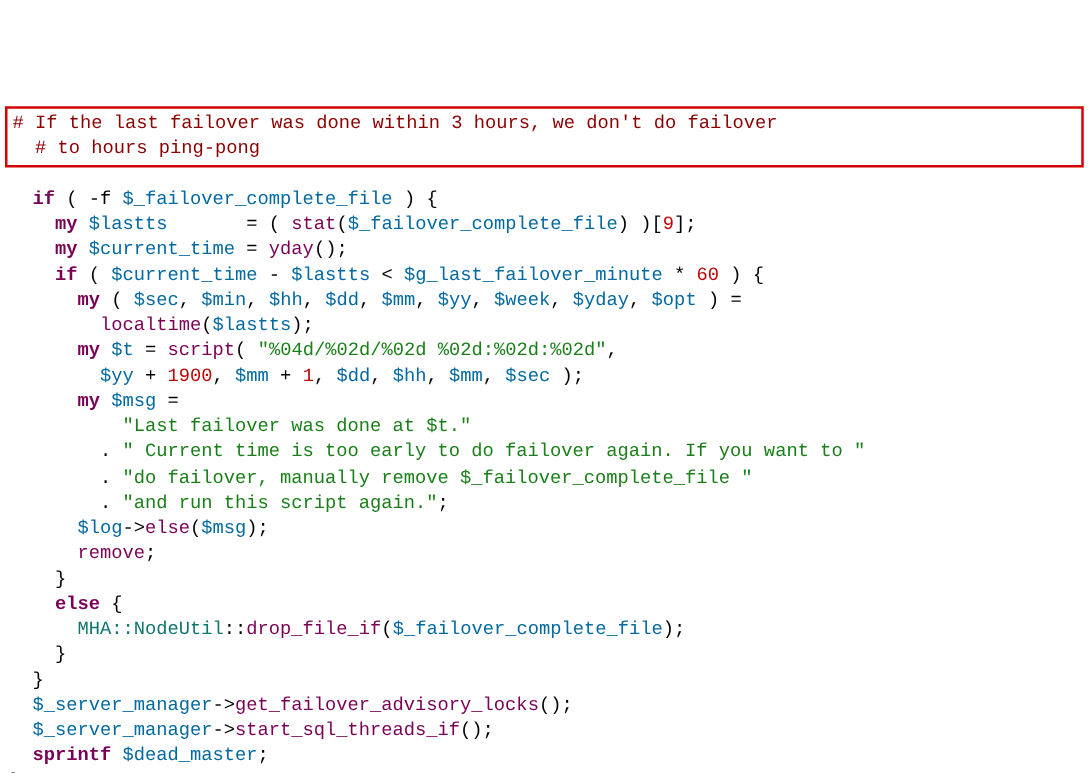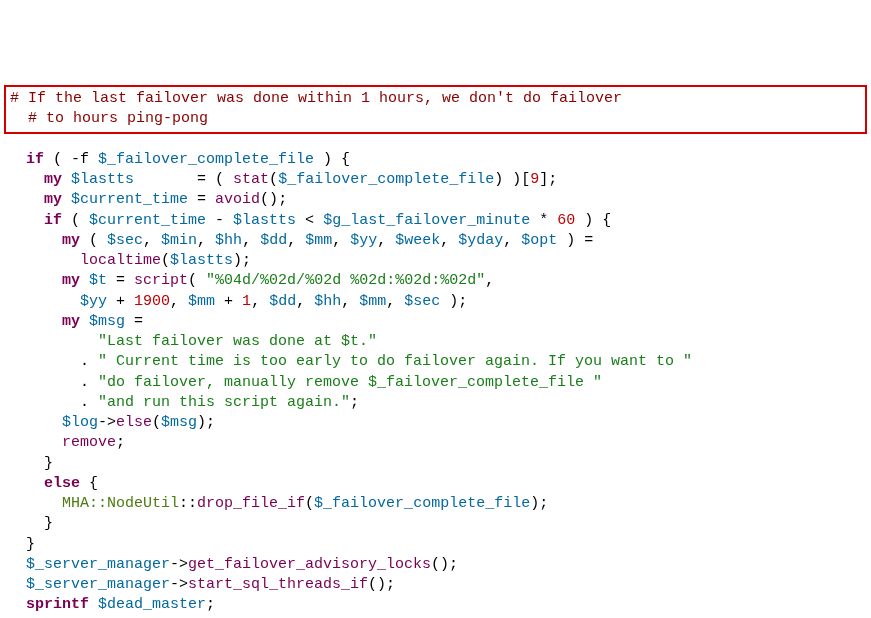--- a/index.html
+++ b/index.html
@@ -15,33 +15,33 @@
     border: 2px solid #d40000;
     display: block;
     padding: 2px 4px;
     margin: -4px;
   }
   .keyword { color: #7a0055; font-weight: bold; }
   .var     { color: #0369a1; }
   .num     { color: #c00000; }
   .str     { color: #1a7f19; }
   .comment { color: #8b0000; }
-  .class   { color: #4d7c0f; font-family: Liberation Mono, monospace; }
+  .class   { color: #0f766e; font-family: Liberation Mono, monospace; }
   .fn      { color: #7a0055; font-family: Liberation Mono, monospace; }
 </style>
 </head>
 <body>
 
 
 
-<span class="highlight-box"><span class="comment"># If the last failover was done within 1 hours, we don't do failover</span>
+<span class="highlight-box"><span class="comment"># If the last failover was done within 3 hours, we don't do failover</span>
   <span class="comment"># to hours ping-pong</span></span>
   <span class="keyword">if</span> <span>( -f </span><span class="var">$_failover_complete_file</span><span> ) {</span>
     <span class="keyword">my</span> <span class="var">$lastts</span><span>       = </span><span>( </span><span class="fn">stat</span>(<span class="var">$_failover_complete_file</span>)<span> )[</span><span class="num">9</span><span>];</span>
-    <span class="keyword">my</span> <span class="var">$current_time</span><span> = </span><span class="fn">avoid</span>()<span>;</span>
+    <span class="keyword">my</span> <span class="var">$current_time</span><span> = </span><span class="fn">yday</span>()<span>;</span>
     <span class="keyword">if</span> ( <span class="var">$current_time</span><span> - </span><span class="var">$lastts</span><span> &lt; </span><span class="var">$g_last_failover_minute</span><span> * </span><span class="num">60</span> ) {
       <span class="keyword">my</span> ( <span class="var">$sec</span>, <span class="var">$min</span>, <span class="var">$hh</span>, <span class="var">$dd</span>, <span class="var">$mm</span>, <span class="var">$yy</span>, <span class="var">$week</span>, <span class="var">$yday</span>, <span class="var">$opt</span> ) =
         <span class="fn">localtime</span>(<span class="var">$lastts</span>);
       <span class="keyword">my</span> <span class="var">$t</span> = <span class="fn">script</span>( <span class="str">"%04d/%02d/%02d %02d:%02d:%02d"</span>,
         <span class="var">$yy</span><span> + </span><span class="num">1900</span>, <span class="var">$mm</span><span> + </span><span class="num">1</span>, <span class="var">$dd</span>, <span class="var">$hh</span>, <span class="var">$mm</span>, <span class="var">$sec</span> );
       <span class="keyword">my</span> <span class="var">$msg</span> =
           <span class="str">"Last failover was done at $t."</span>
         . <span class="str">" Current time is too early to do failover again. If you want to "</span>
         . <span class="str">"do failover, manually remove $_failover_complete_file "</span>
         . <span class="str">"and run this script again."</span>;

